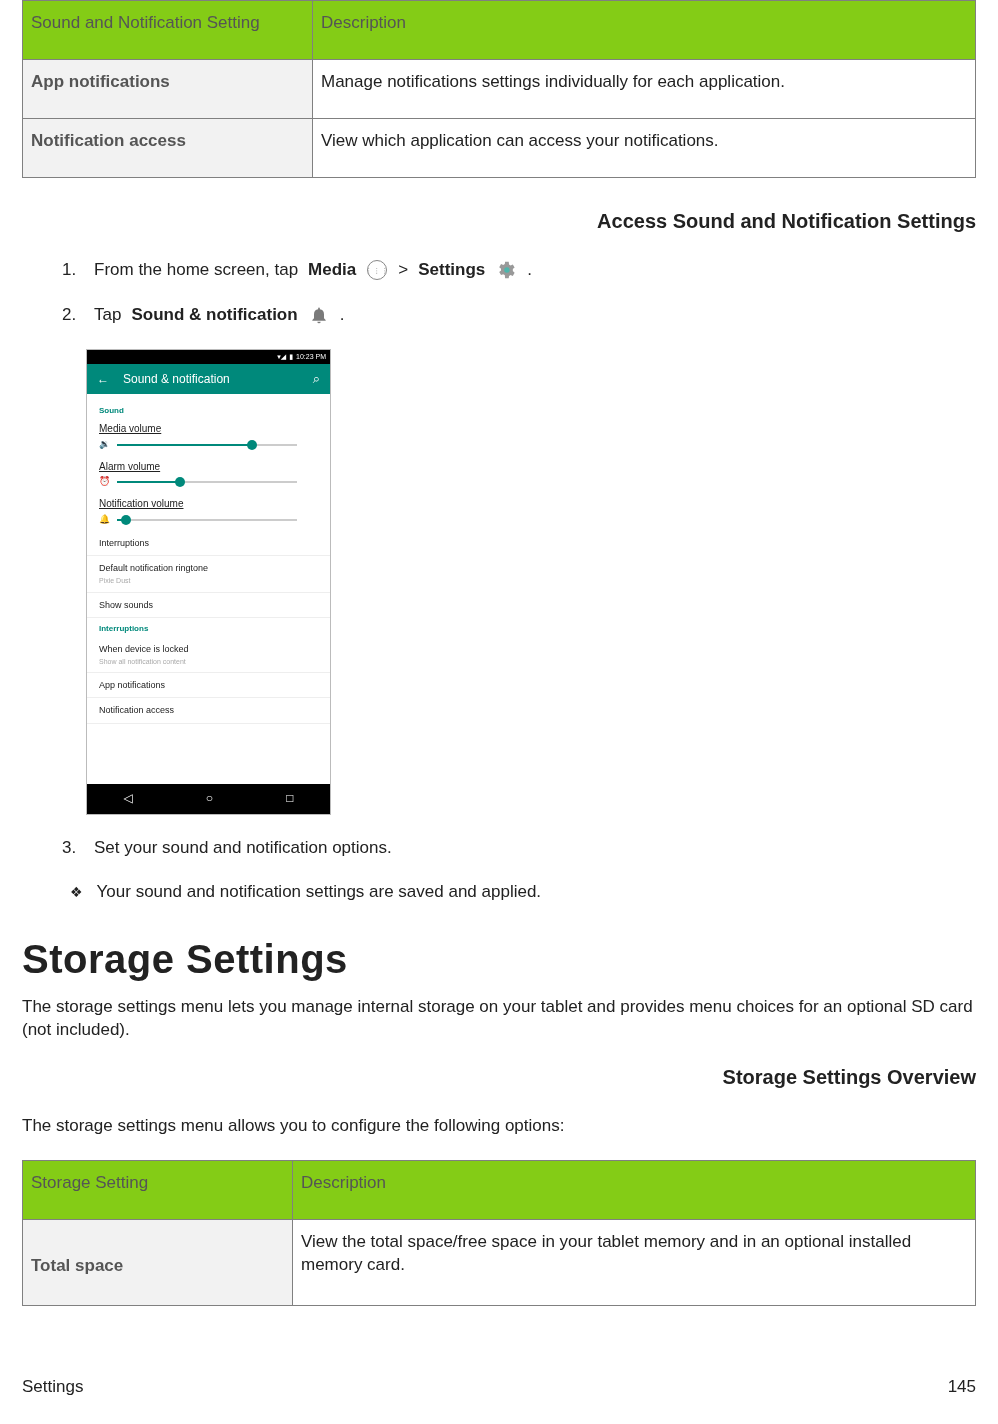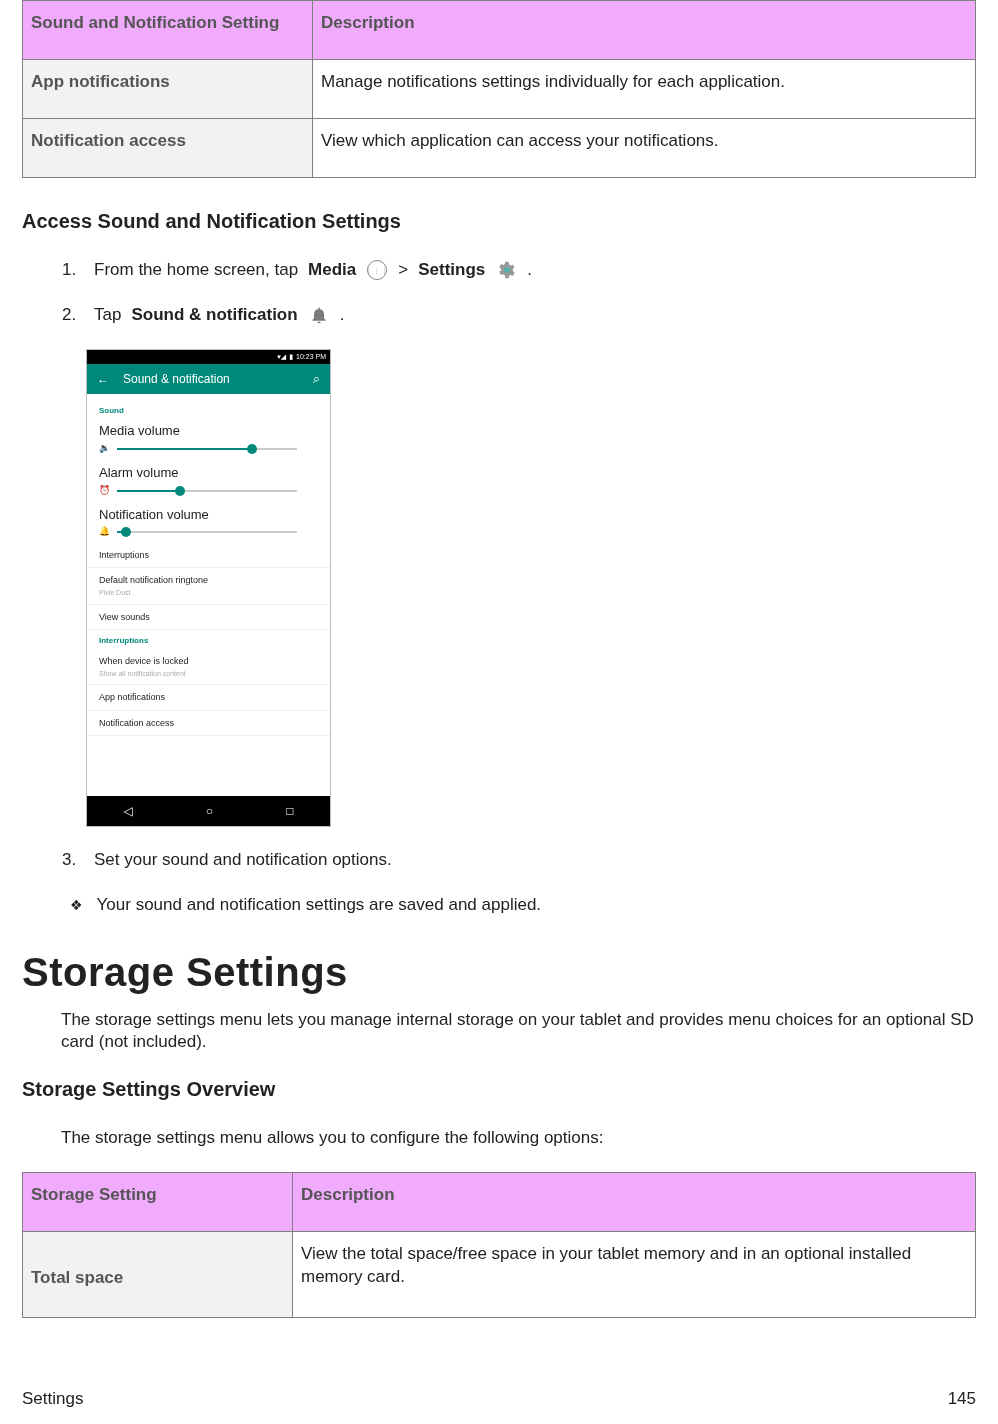--- a/index.html
+++ b/index.html
@@ -17,32 +17,32 @@
     margin-bottom: 30px;
   }
   td, th {
     border: 1px solid #808080;
     padding: 11px 8px 24px 8px;
     text-align: left;
     vertical-align: top;
     font-size: 17px;
   }
   .cell-head {
-    background: #f0abfc;
+    background: #84cc16;
     color: #555;
-    font-weight: bold;
+    font-weight: normal;
   }
   .cell-key {
     background: #f2f2f2;
     color: #555;
     font-weight: bold;
     width: 290px;
   }
   .cell-key-2 { width: 270px; }
-  h3.sub { font-size: 20px; font-weight: bold; margin: 20px 0 24px 0; }
+  h3.sub { font-size: 20px; font-weight: bold; margin: 20px 0 24px 0; text-align: right; }
   ol.steps { list-style: none; margin-left: 40px; }
   ol.steps > li { margin-bottom: 22px; display:flex; align-items:center; gap:10px; flex-wrap:wrap; }
   ol.steps .num { min-width: 22px; }
   .bold { font-weight: bold; }
   .inline-icon {
     display: inline-flex; align-items:center; justify-content:center;
     width: 22px; height: 22px; vertical-align: middle;
   }
   .apps-icon {
     width: 20px; height: 20px; border:1px solid #888; border-radius:50%;
@@ -65,40 +65,40 @@
   .appbar {
     background:#00897b; color:#fff; height:30px;
     display:flex; align-items:center; padding:0 10px; font-size:12px; gap:14px;
   }
   .appbar .sp { flex:1; }
   .panel { padding: 6px 0 60px 0; }
   .sect-label { color:#00897b; font-size:8px; font-weight:bold; padding:6px 12px 2px; }
   .row { padding:6px 12px; border-bottom:1px solid #eee; font-size:9px; }
   .row .sub { color:#aaa; font-size:7px; margin-top:2px; }
   .slider-row { padding:4px 12px 10px; }
-  .slider-row .lbl { font-size:13px; margin-bottom:4px; }
+  .slider-row .lbl { font-size:10px; margin-bottom:4px;text-decoration:underline; }
   .track {
     position:relative; height:2px; background:#ccc; margin:8px 0 0 18px; width: 180px;
   }
   .track .fill { position:absolute; left:0; top:0; height:2px; background:#00897b; }
   .track .thumb {
     position:absolute; top:-4px; width:10px; height:10px; border-radius:50%;
     background:#00897b; transform:translateX(-50%);
   }
   .glyph { position:absolute; left:-18px; top:-6px; font-size:9px; color:#777; }
   .navbar {
     background:#000; height:30px; display:flex; justify-content:space-around; align-items:center;
     color:#fff; font-size:12px;
   }
 
   ul.diamond { list-style:none; margin: 0 0 28px 48px; }
   ul.diamond li::before { content: "❖"; margin-right: 14px; font-size:14px; }
 
   h1.big { font-family: Arial, Helvetica, sans-serif; font-size: 40px; font-weight: 900; margin-bottom: 10px; letter-spacing:0.5px; }
-  p.para { margin-bottom: 22px; margin-left: 39px; }
+  p.para { margin-bottom: 22px; }
 
   .footer {
     display:flex; justify-content:space-between; margin-top: 70px; font-size:17px;
   }
 </style>
 </head>
 <body>
 
 <table>
   <tbody>
@@ -186,21 +186,21 @@
         <span class="glyph">🔔</span>
         <div class="fill" style="width:5%"></div>
           <div class="thumb" style="left:5%"></div>
       </div>
     </div>
     <div class="row">Interruptions</div>
     <div class="row">
       <div>Default notification ringtone</div>
       <div class="sub">Pixie Dust</div>
     </div>
-    <div class="row">View sounds</div>
+    <div class="row">Show sounds</div>
     <div class="sect-label">Interruptions</div>
     <div class="row">
       <div>When device is locked</div>
       <div class="sub">Show all notification content</div>
     </div>
     <div class="row">App notifications</div>
     <div class="row">Notification access</div>
   </div>
   <div class="navbar">
     <span>◁</span>

